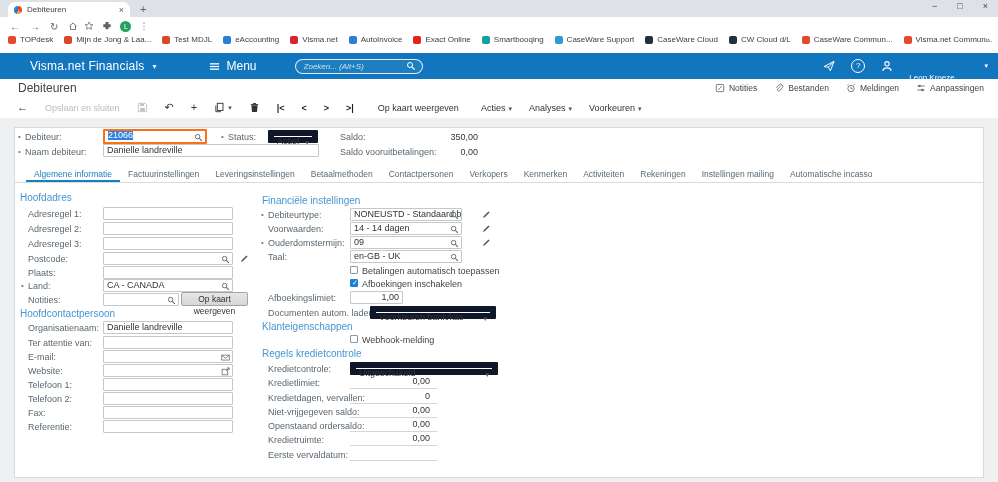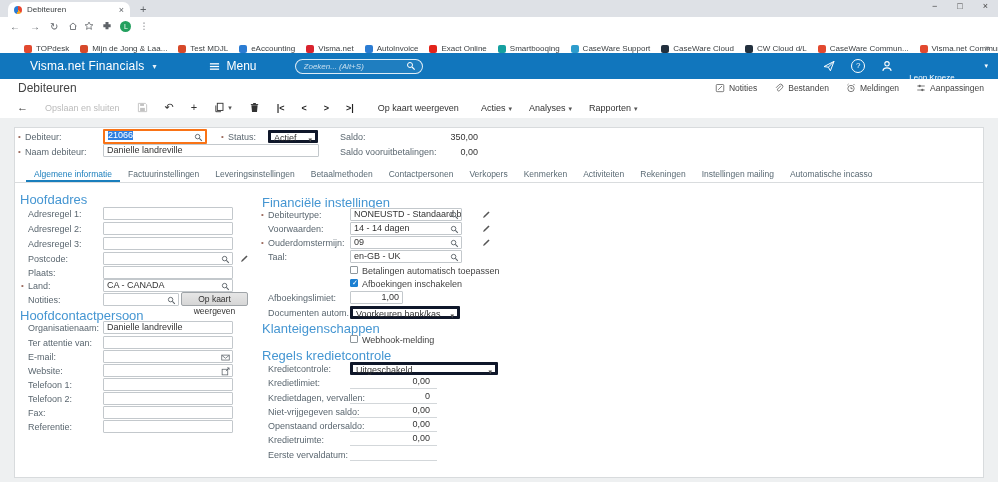--- a/index.html
+++ b/index.html
@@ -14,21 +14,21 @@
   .btab-close{font-size:9px;color:#5f6368;margin-left:3px;}
   .newtab{font-size:11px;color:#5f6368;margin-left:10px;line-height:15px;}
   .winctl{position:absolute;right:10px;top:1px;display:flex;gap:20px;font-size:9px;color:#444;}
   .addrrow{position:absolute;top:17px;left:0;right:0;height:18px;background:#fff;display:flex;align-items:center;}
   .navic{font-size:10px;color:#5f6368;margin-left:10px;}
   .addrpill{margin-left:10px;width:846px;height:13px;background:#f1f3f4;border-radius:7px;display:flex;align-items:center;padding:0 8px;box-sizing:border-box;}
   .url{font-size:8px;color:#202124;margin-left:5px;white-space:nowrap;overflow:hidden;}
   .addr-right{display:flex;align-items:center;gap:8px;margin-left:6px;}
   .avatar{width:11px;height:11px;border-radius:50%;background:#24a05f;color:#fff;font-size:7px;text-align:center;line-height:11px;}
   .dots{font-size:9px;color:#5f6368;letter-spacing:0;}
-  .bmbar{position:absolute;top:35px;left:0;right:0;height:18px;background:#fff;display:flex;align-items:flex-end;padding-left:24px;}
+  .bmbar{position:absolute;top:35px;left:0;right:0;height:18px;background:#fff;display:flex;align-items:flex-start;padding-left:8px;}
   .bm{display:flex;align-items:center;margin-right:11px;white-space:nowrap;}
   .bmi{width:8px;height:8px;border-radius:2px;margin-right:4px;flex:0 0 8px;}
   .bml{font-size:8px;color:#3c4043;}
   .bm-overflow{position:absolute;right:8px;font-size:9px;color:#5f6368;}
 
   
   .appheader{position:absolute;top:53px;left:0;right:0;height:26px;background:#1176bd;color:#fff;display:flex;align-items:center;}
   .brand{font-size:12px;margin-left:30px;letter-spacing:.2px;}
   .brand-caret{font-size:8px;margin-left:8px;opacity:.9;}
   .menu-wrap{display:flex;align-items:center;margin-left:52px;}
@@ -53,27 +53,27 @@
   .tbtxt{font-size:9px;color:#333;margin-left:17px;white-space:nowrap;}
   .tbtxt.disabled{color:#bbb;}
   .navg{font-size:9px;font-weight:bold;color:#222;margin-left:17px;}
   .ddcaret{font-size:7px;color:#555;margin-left:3px;}
 
   
   .content{position:absolute;top:118px;left:0;right:0;bottom:0;background:#eef0f1;}
   .panel{position:absolute;top:9px;left:14px;right:14px;bottom:4px;background:#fff;border:1px solid #d8dbdd;}
   .lbl{position:absolute;font-size:9px;color:#5b6770;white-space:nowrap;}
   .req::before{content:"•";color:#9c6b5e;font-size:8px;position:absolute;left:-7px;top:0;}
-  .sh{position:absolute;font-size:13px;color:#4596d2;white-space:nowrap;}
+  .sh{position:absolute;font-size:10px;color:#4596d2;white-space:nowrap;}
   .tb{position:absolute;box-sizing:border-box;height:13px;background:#fff;border:1px solid #c3c8cc;border-radius:1px;font-size:9px;line-height:11px;color:#333;padding:0 3px;white-space:nowrap;overflow:hidden;}
   .tb .inic{position:absolute;right:2px;top:2px;color:#5a6268;}
   .tb.hasic{padding-right:13px;}
   .tb.focus{border:2px solid #f97316;line-height:9px;}
   .sel{background:#2f7fe0;color:#fff;}
-  .dd{position:absolute;box-sizing:border-box;height:13px;background:#fff;border:3px solid #0f172a;border-radius:1px;font-size:9px;line-height:11px;color:#333;padding:0 12px 0 3px;white-space:nowrap;}
+  .dd{position:absolute;box-sizing:border-box;height:13px;background:#fff;border:6px solid #0f172a;border-radius:1px;font-size:9px;line-height:11px;color:#333;padding:0 12px 0 3px;white-space:nowrap;}
   .dd .caret{position:absolute;right:3px;top:1px;font-size:7px;color:#555;}
   .rv{position:absolute;font-size:9px;color:#333;text-align:right;white-space:nowrap;}
   .uv{position:absolute;font-size:9px;color:#333;text-align:right;border-bottom:1px solid #d3d7da;padding:0 7px 1px 0;height:11px;box-sizing:content-box;}
   .pencil{position:absolute;color:#555;}
   .cb{position:absolute;width:8px;height:8px;border:1px solid #8f979c;background:#fff;border-radius:1px;box-sizing:border-box;}
   .cb.on{background:#1b7fd2;border-color:#1b7fd2;}
   .cb.on::after{content:"\2713";color:#fff;font-size:7px;position:absolute;left:1px;top:-1px;}
   .cblbl{position:absolute;font-size:9px;color:#444;white-space:nowrap;}
   .graybtn{position:absolute;box-sizing:border-box;height:14px;background:linear-gradient(#e6e6e6,#d6d6d6);border:1px solid #9fa4a8;border-radius:2px;font-size:8.5px;color:#333;text-align:center;line-height:12px;}
   .tabs{position:absolute;left:14px;right:14px;top:48px;height:17px;border-bottom:1px solid #d9dcde;display:flex;padding-left:12px;box-sizing:border-box;}
@@ -328,21 +328,21 @@
   <svg class="ic" width="11" height="11" style="color:#333;margin-left:17px">
       <use href="#i-trash"></use>
     </svg>
   <span class="navg">|&lt;</span>
   <span class="navg">&lt;</span>
   <span class="navg">&gt;</span>
   <span class="navg">&gt;|</span>
   <span class="tbtxt" style="margin-left:24px">Op kaart weergeven</span>
   <span class="tbtxt" style="margin-left:22px"><span>Acties</span><span class="ddcaret">▾</span></span>
   <span class="tbtxt"><span>Analyses</span><span class="ddcaret">▾</span></span>
-  <span class="tbtxt"><span>Rapporten</span><span class="ddcaret">▾</span></span>
+  <span class="tbtxt"><span>Voorkeuren</span><span class="ddcaret">▾</span></span>
 </div>
 
 <div class="content">
   <div class="panel"></div>
 
   <span class="lbl req" style="left:25px;top:14px">Debiteur:</span>
   <div class="tb hasic focus" style="left:103px;top:11px;width:104px;height:15px">
     <span class="sel">21066</span>
     <svg class="ic inic" width="9" height="9" style="top:2px">
         <use href="#i-search"></use>
@@ -448,21 +448,21 @@
   <div class="tb hasic" style="left:350px;top:132px;width:112px"><span>en-GB - UK</span><svg class="ic inic" width="9" height="9">
         <use href="#i-search"></use>
       </svg></div>
   <span class="cb" style="left:350px;top:148px"></span>
   <span class="cblbl" style="left:362px;top:148px">Betalingen automatisch toepassen</span>
   <span class="cb on" style="left:350px;top:161px"></span>
   <span class="cblbl" style="left:362px;top:161px">Afboekingen inschakelen</span>
   <span class="lbl" style="left:268px;top:175px">Afboekingslimiet:</span>
   <div class="tb" style="left:350px;top:173px;width:53px;text-align:right"><span>1,00</span></div>
   <span class="lbl" style="left:268px;top:190px">Documenten autom. laden:</span>
-  <div class="dd" style="left:350px;top:188px;width:110px"><span>Voorkeuren bank/kas</span><span class="caret">▾</span></div>
+  <div class="dd" style="left:370px;top:188px;width:126px"><span>Voorkeuren bank/kas</span><span class="caret">▾</span></div>
 
   <span class="sh" style="left:262px;top:203px">Klanteigenschappen</span>
   <span class="cb" style="left:350px;top:217px"></span>
   <span class="cblbl" style="left:362px;top:217px">Webhook-melding</span>
 
   <span class="sh" style="left:262px;top:230px">Regels kredietcontrole</span>
   <span class="lbl" style="left:268px;top:246px">Kredietcontrole:</span>
   <div class="dd" style="left:350px;top:244px;width:148px"><span>Uitgeschakeld</span><span class="caret">▾</span></div>
   <span class="lbl" style="left:268px;top:260px">Kredietlimiet:</span>
   <span class="uv" style="left:350px;top:258px;width:80px">0,00</span>

